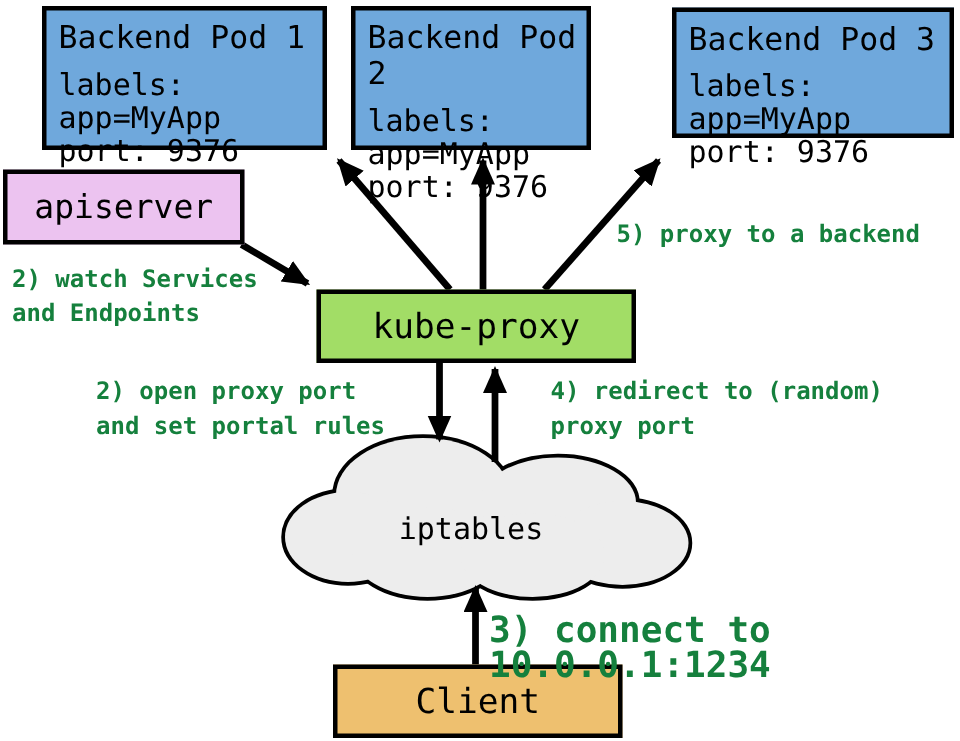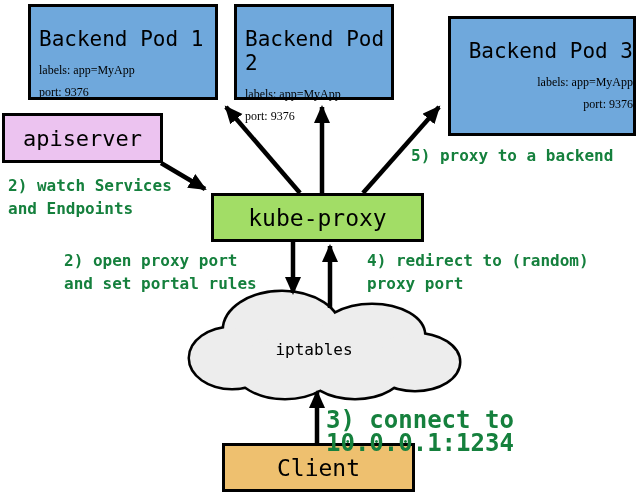--- a/index.html
+++ b/index.html
@@ -7,29 +7,29 @@
     position:relative;width:640px;height:494px;overflow:hidden;
     font-family:"DejaVu Sans Mono","Liberation Mono",monospace;
     background:var(--background,#fff);
   }
   .layer{position:absolute;left:0;top:0;}
   .box{
     position:absolute;box-sizing:border-box;border:3px solid var(--outline,#000);
     color:#000;
   }
   .pod{background:var(--pod-fill,#6fa8dc);}
-  .pod-title{font-size:21px;line-height:24px;margin:20px 0 8px 8px;letter-spacing:0px;}
-  .pod-line{font-size:12px;line-height:22px;margin:0 0 0 8px;font-family:Liberation Serif, serif;}
+  .pod-title{font-size:21px;line-height:24px;margin:6px 0 8px 8px;letter-spacing:0px;}
+  .pod-line{font-size:20px;line-height:22px;margin:0 0 0 8px;}
   .nodebox{display:flex;align-items:center;justify-content:center;}
   .apiserver{left:2px;top:113px;width:161px;height:50px;background:var(--apiserver-fill,#ecc3f0);font-size:22px;}
   .kubeproxy{left:211px;top:193px;width:213px;height:49px;background:var(--kube-proxy-fill,#a2dd66);font-size:23px;}
   .client{left:222px;top:443px;width:193px;height:49px;background:var(--client-fill,#eec06f);font-size:23px;}
   .cloud-label{
     position:absolute;left:264px;top:340px;width:100px;text-align:center;
-    font-size:16px;color:#000;
+    font-size:20px;color:#000;
   }
   .anno{
     position:absolute;font-weight:bold;font-size:16px;line-height:23px;
     white-space:pre-line;color:#15803d;
   }
   .anno-1{left:8px;top:174px;}
   .anno-2{left:64px;top:249px;}
   .anno-3{left:326px;top:409px;font-size:24px;}
   .anno-4{left:347px;top:249px;margin-left:20px;}
   .anno-5{left:411px;top:144px;}
@@ -81,21 +81,21 @@
     <div class="pod-line">labels: app=MyApp</div>
     <div class="pod-line">port: 9376</div>
   </div>
 
   <div class="box pod" style="left:234px;top:4px;width:160px;height:96px;">
     <div class="pod-title">Backend Pod 2</div>
     <div class="pod-line">labels: app=MyApp</div>
     <div class="pod-line">port: 9376</div>
   </div>
 
-  <div class="box pod" style="left:448px;top:16px;width:188px;height:120px;text-align:right;">
+  <div class="box pod" style="left:448px;top:5px;width:188px;height:87px;">
     <div class="pod-title">Backend Pod 3</div>
     <div class="pod-line">labels: app=MyApp</div>
     <div class="pod-line">port: 9376</div>
   </div>
 
   <div class="box nodebox kubeproxy">
     <span>kube-proxy</span>
   </div>
 
   <div class="box nodebox apiserver">

